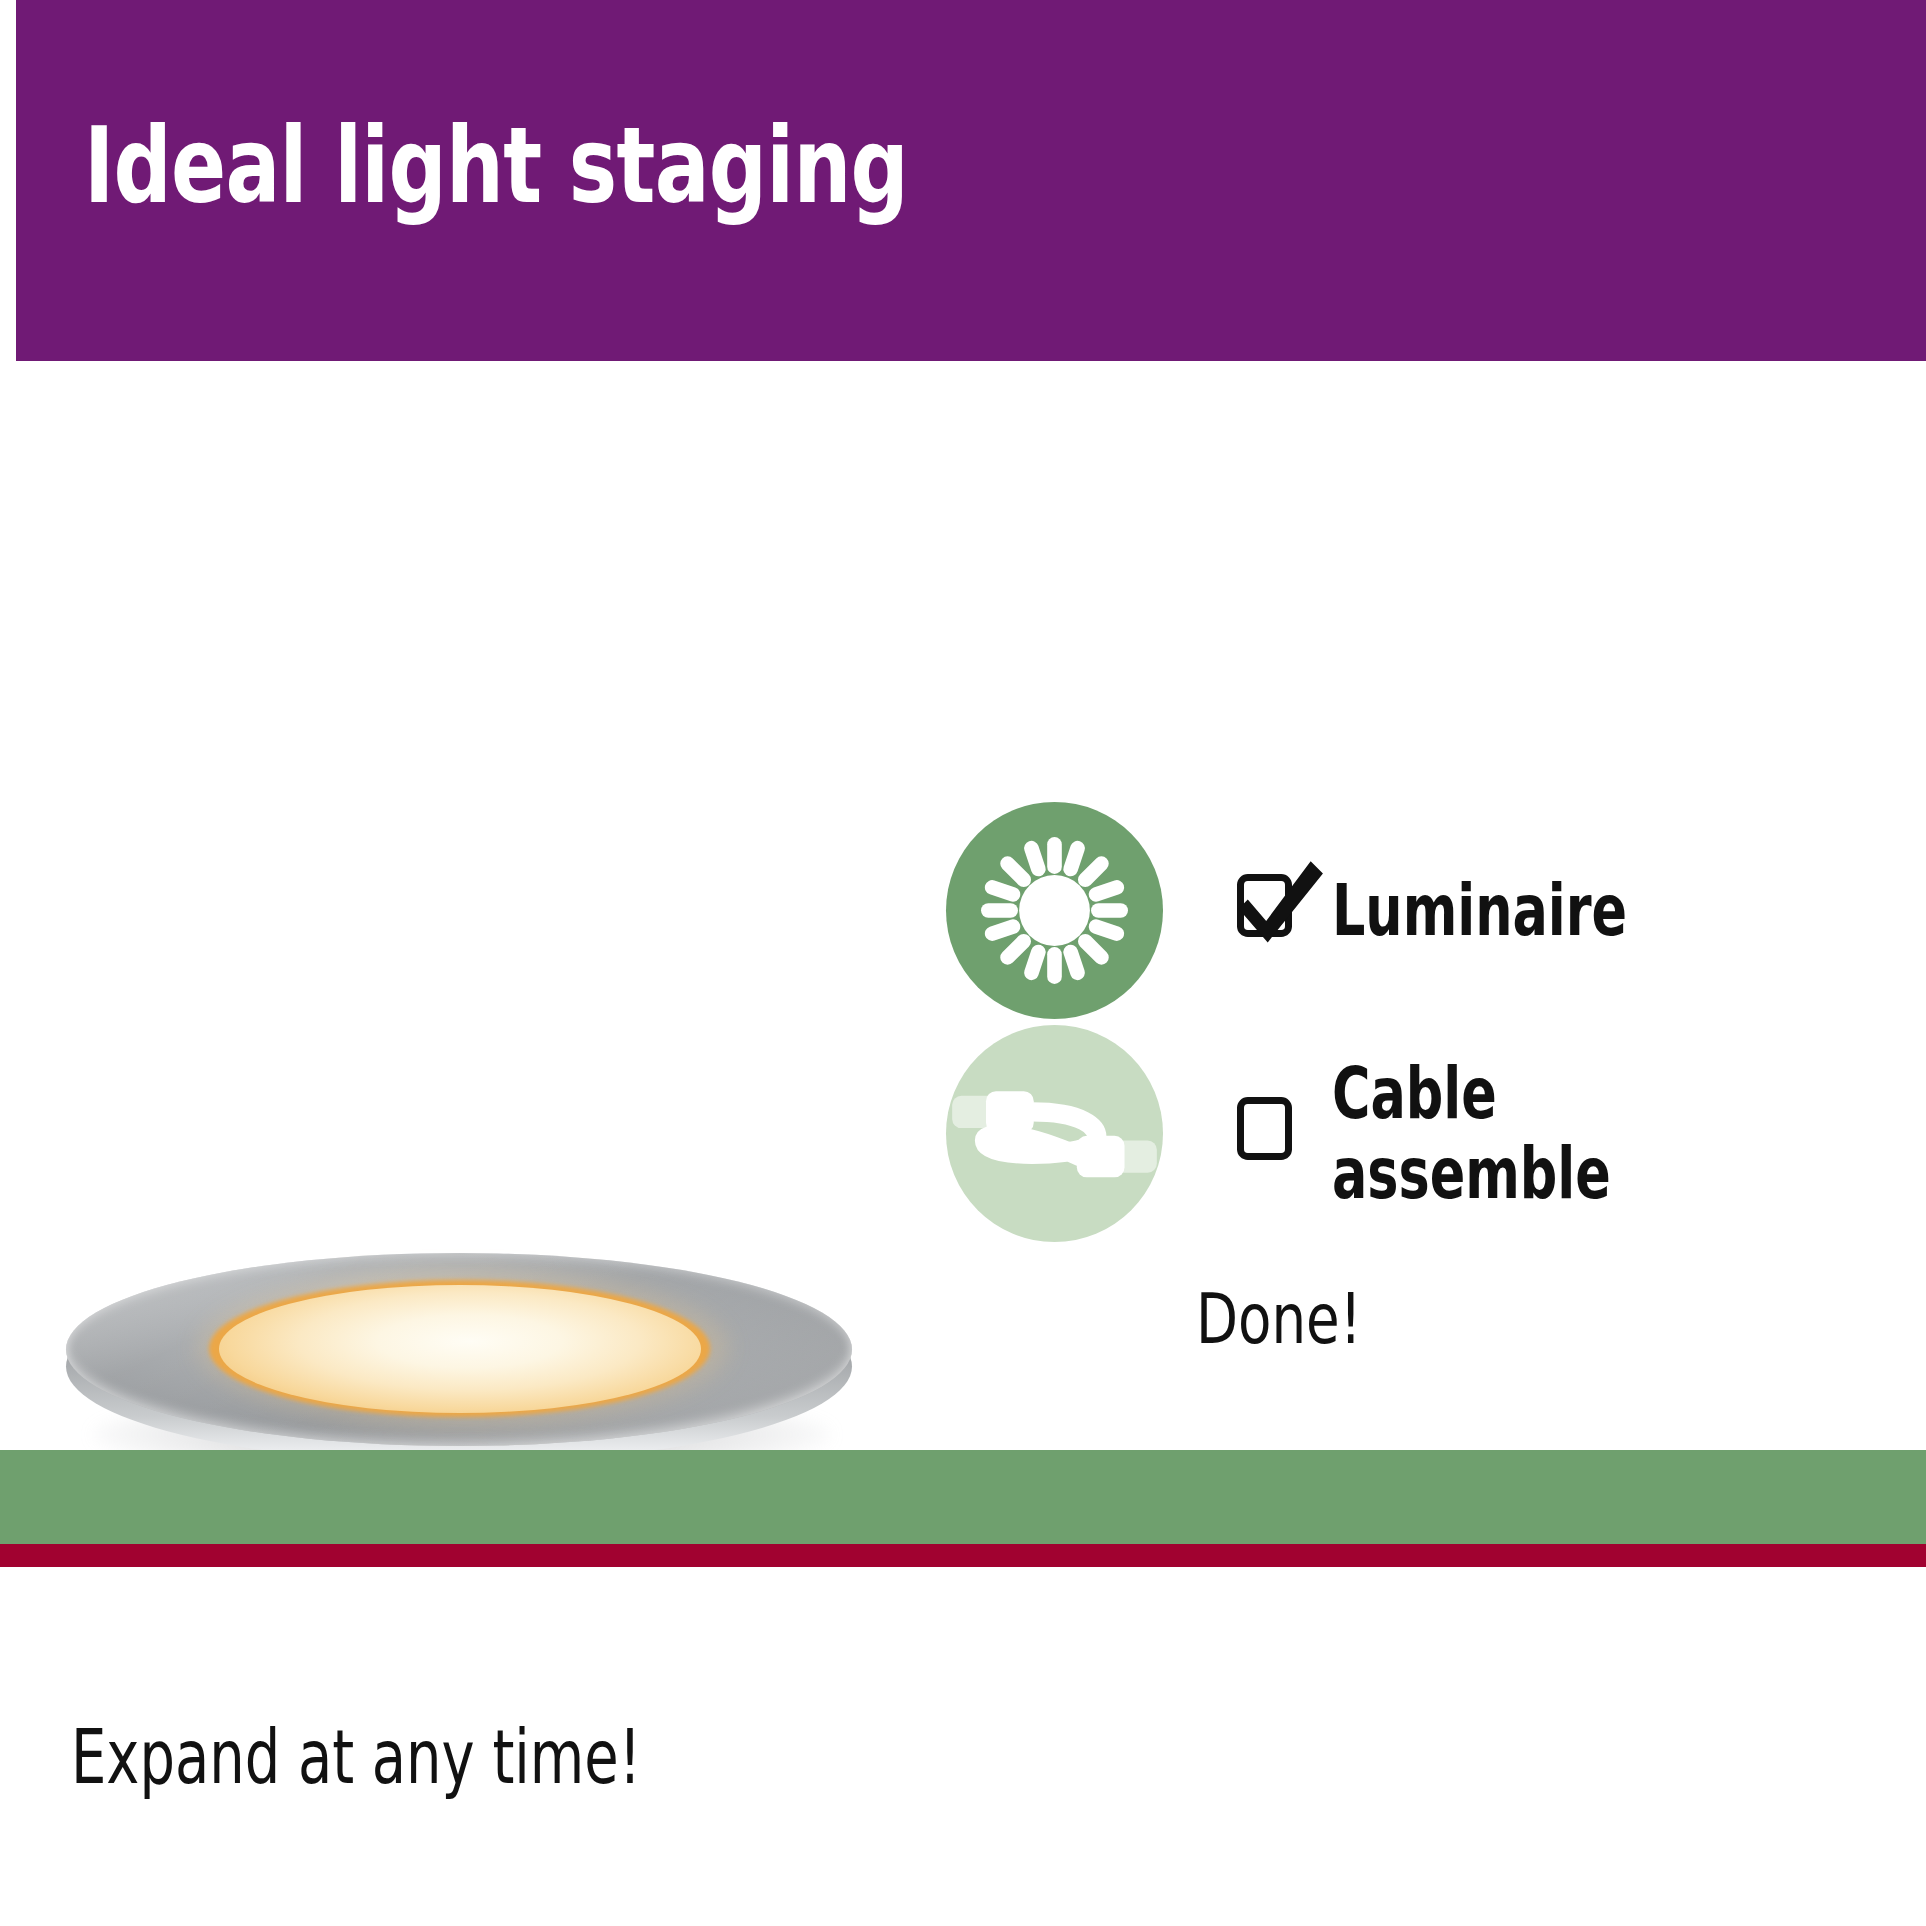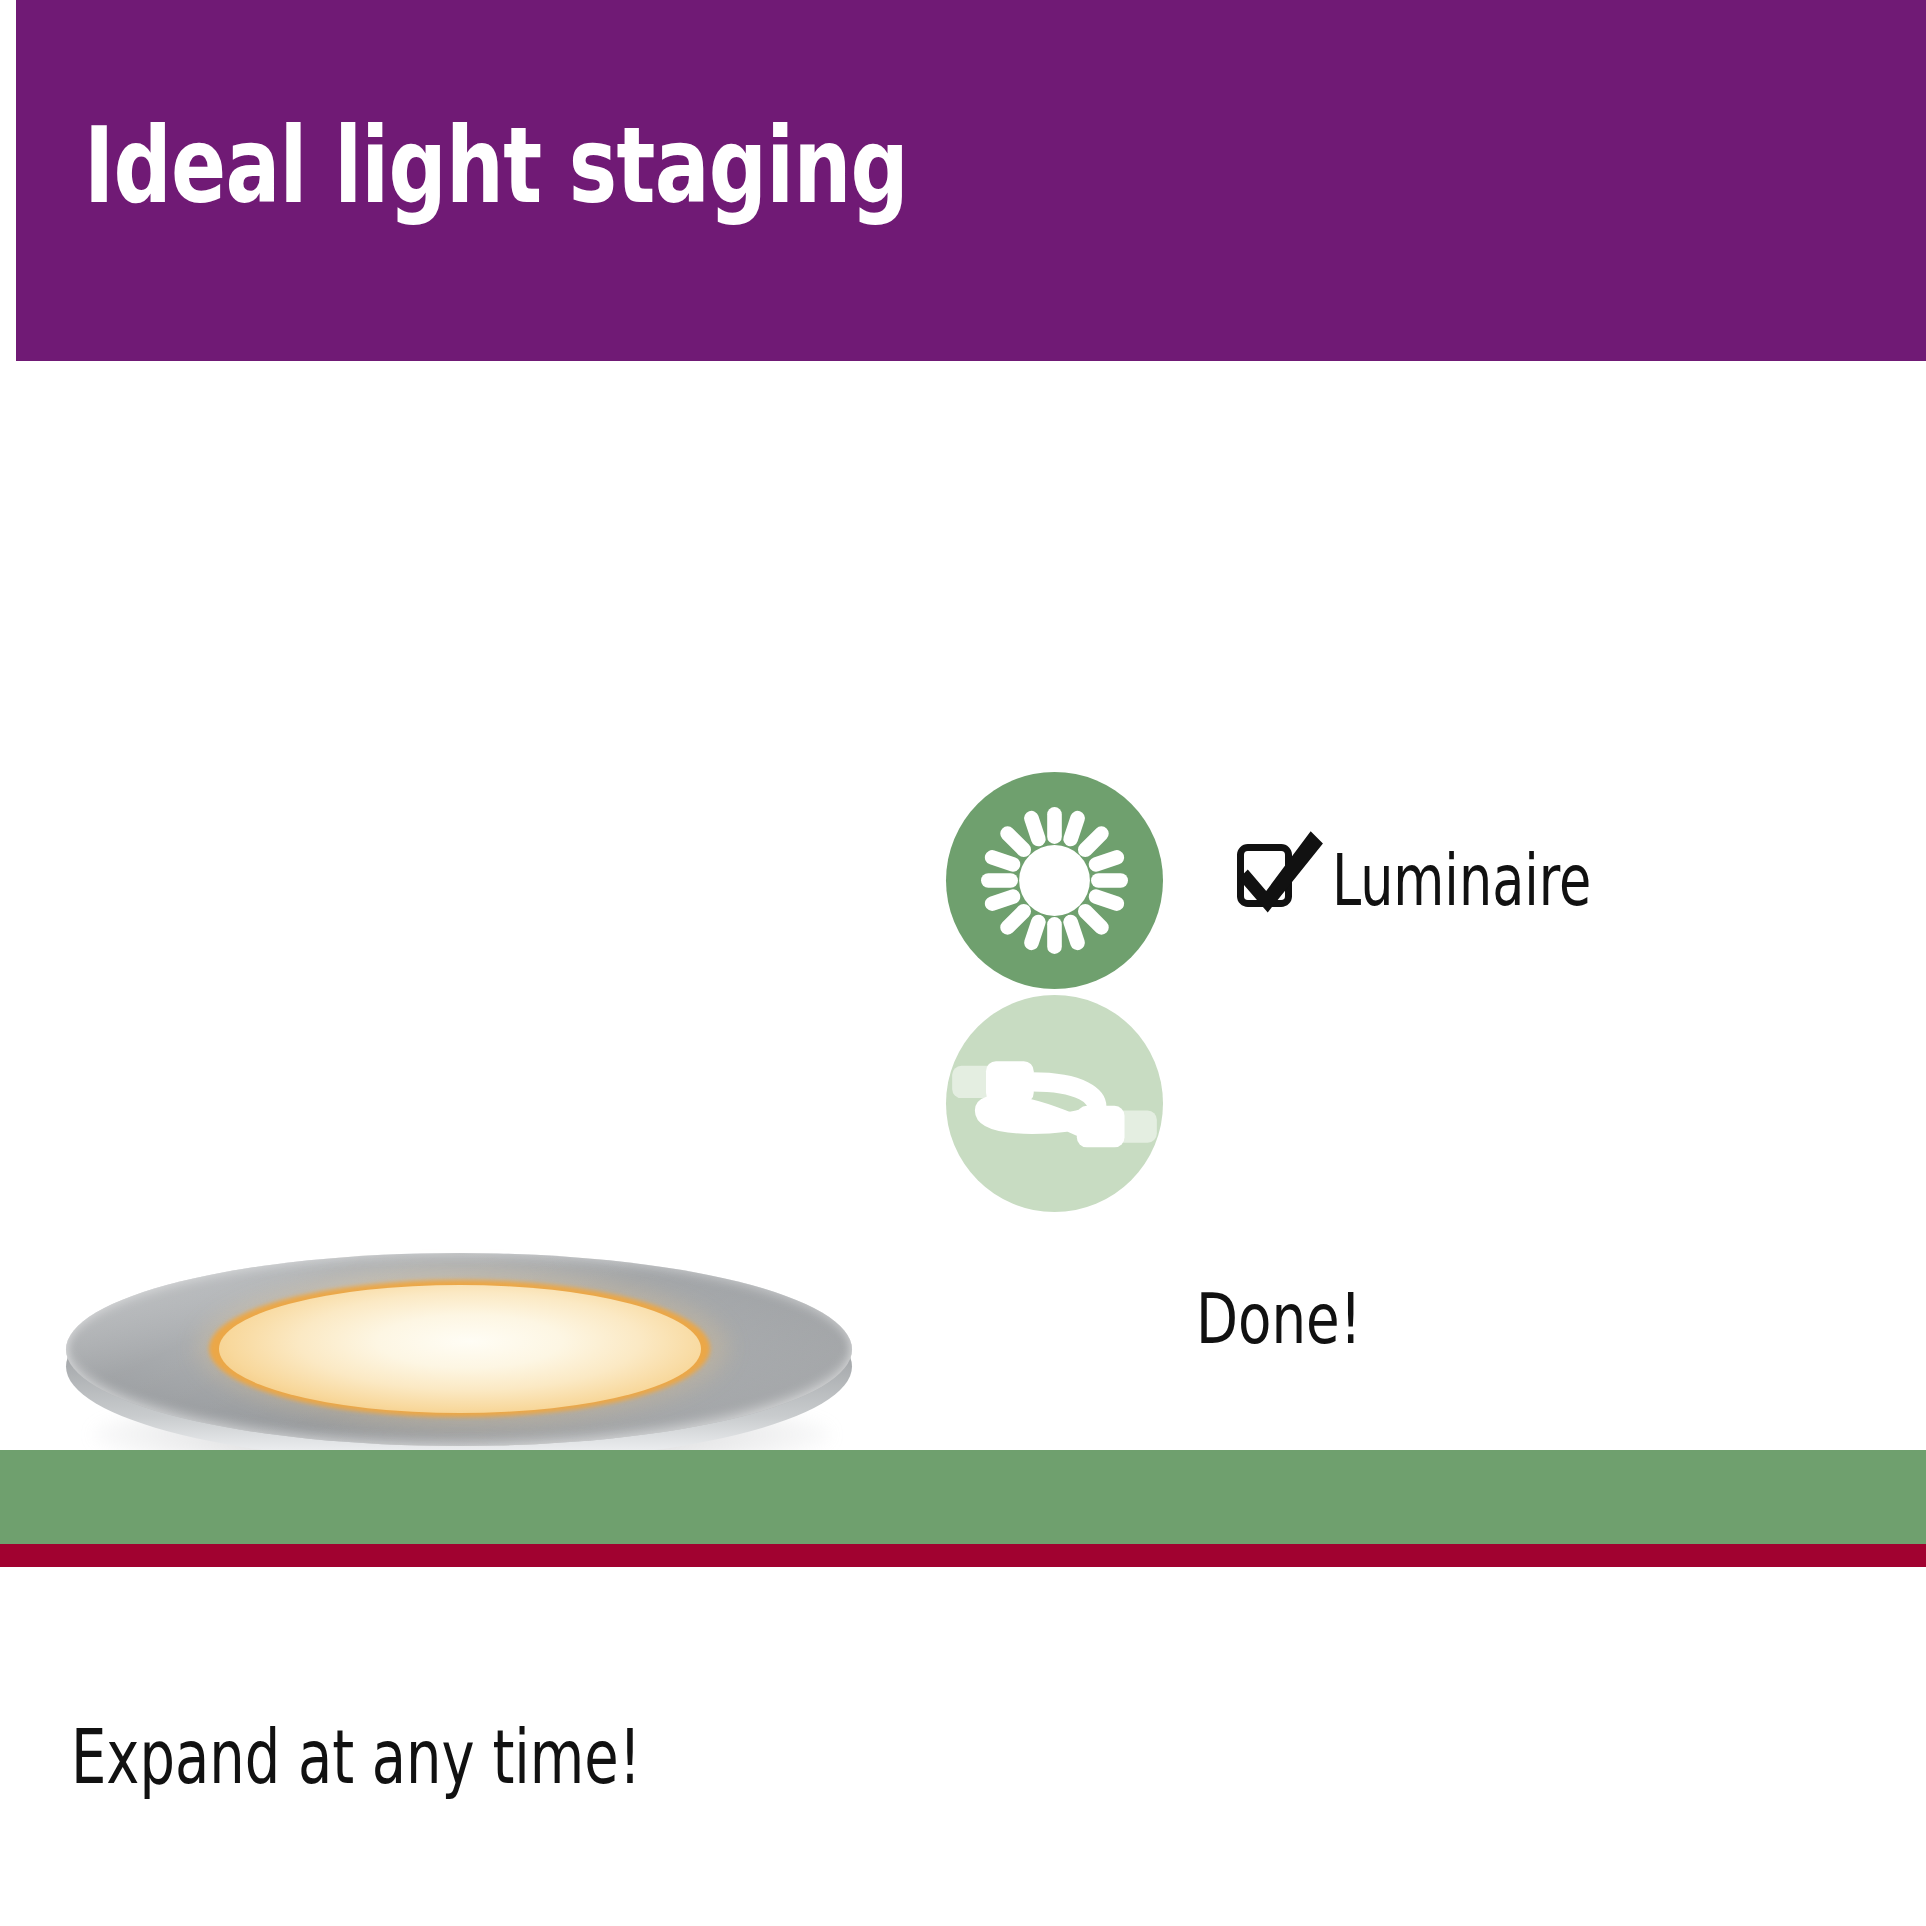--- a/index.html
+++ b/index.html
@@ -139,22 +139,23 @@
         rgba(250,200,120,0.55) 0%,
         rgba(250,205,130,0.28) 55%,
         rgba(255,235,200,0) 100%);
     filter: blur(10.8px);
   }
 
   
   .checklist {
     position: absolute;
     left: 946px;
-    top: 408px;
+    top: 438px;
     width: 955px;
+    font-weight: bold;
   }
   .check-row {
     position: relative;
     display: flex;
     align-items: center;
     height: 223px;
   }
   .icon-circle {
     flex: 0 0 auto;
     width: 217px;
@@ -328,20 +329,27 @@
             <rect x="212" y="150" width="62" height="42" rx="12" fill="#ffffff"></rect>
           </g>
           <rect x="52" y="86" width="62" height="54" rx="13" fill="#ffffff"></rect>
           <rect x="170" y="144" width="62" height="54" rx="13" fill="#ffffff"></rect>
           <path d="M112 113 C 178 113, 196 133, 196 145
                    C 196 160, 160 168, 112 168
                    C 64 168, 50 158, 50 150
                    C 50 140, 86 133, 174 171" fill="none" stroke="#ffffff" stroke-width="25" stroke-linecap="round" stroke-linejoin="round"></path>
         </svg>
       </div>
+      <div class="check-right">
+        <div class="checkbox">
+          <span class="box"></span>
+        </div>
+        <div class="check-label two-line">Cable
+assemble</div>
+      </div>
     </div>
 
 
   </div>
 
 </div>
 
 <div class="done-text">Done!</div>
 
 <div class="green-bar"></div>

